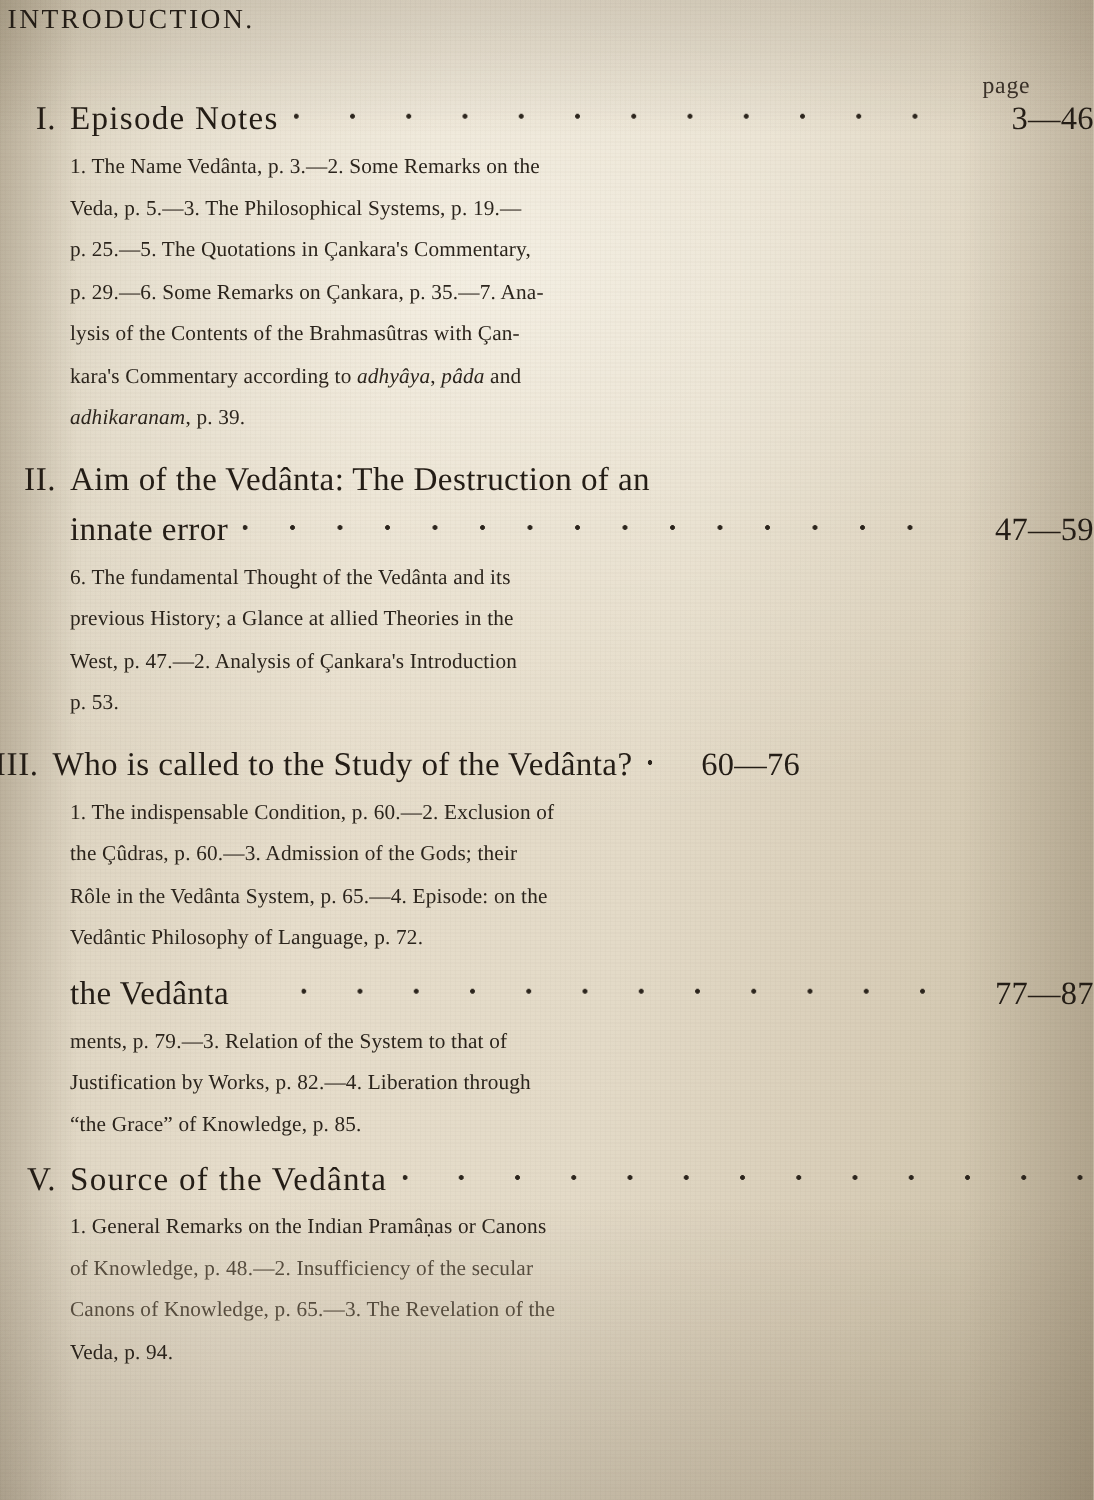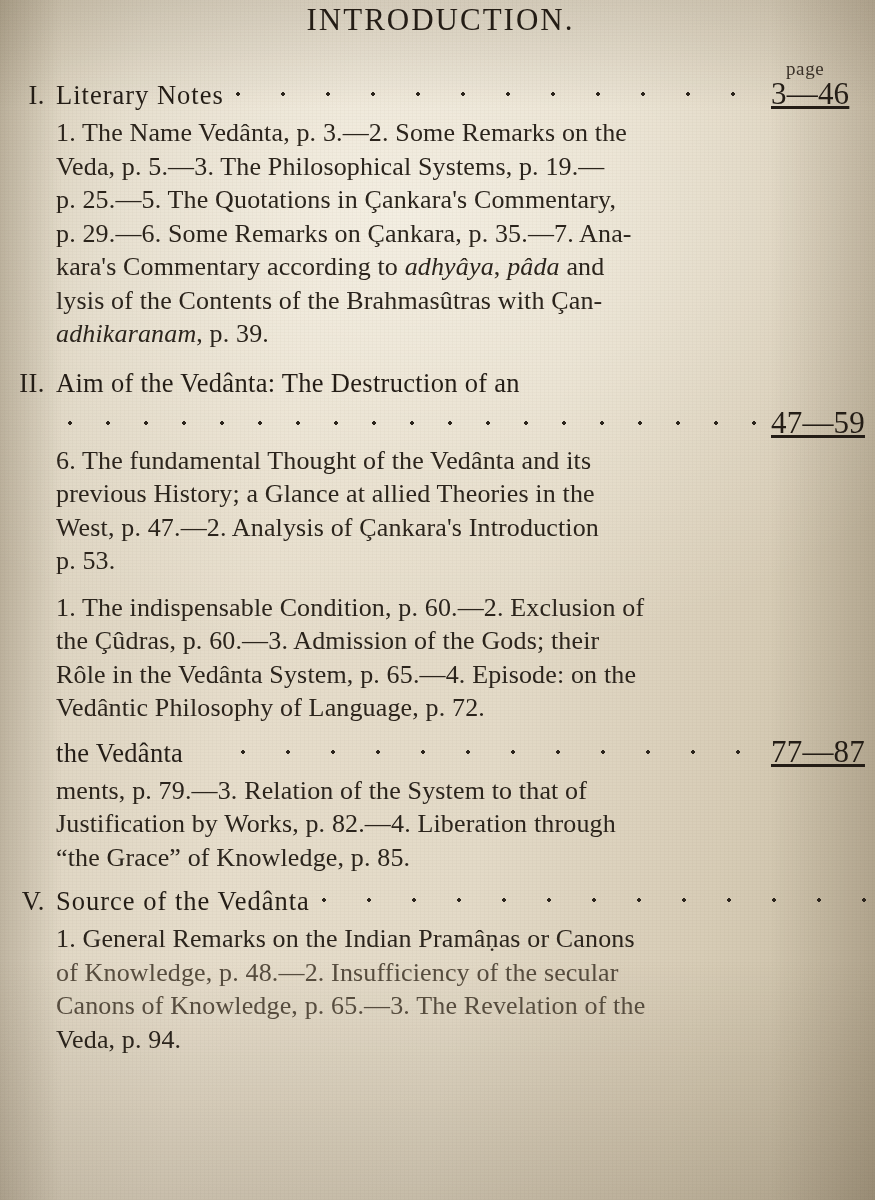--- a/index.html
+++ b/index.html
@@ -47,22 +47,21 @@
     position: absolute;
     inset: 0;
     z-index: 3;
   }
 
   .doc-title {
     position: absolute;
     top: 2px;
     left: 0;
     right: 0;
-    text-align: center;
-    font-size: 31px;
+    font-size: 22px;
     letter-spacing: 2.0px;
     font-weight: 400;
     color: #241d16;
     text-indent: 6px;
   }
 
   .page-col-label {
     position: absolute;
     top: 58px;
     left: 786px;
@@ -118,35 +117,34 @@
     bottom: 0.30em;
     height: 4px;
     background-image: radial-gradient(circle at 2px 2px, #2c251d 1.7px, rgba(0,0,0,0) 2.1px);
     background-size: 45px 4px;
     background-repeat: repeat-x;
   }
   .leader.tight::after { background-size: 38px 4px; }
 
   .pages {
     flex: 0 0 auto;
-    font-size: 31px;
+    font-size: 26px;
     letter-spacing: 0.2px;
     color: #241d16;
     width: 112px;
-    text-align: left;
+    text-align: right;
     padding-left: 8px;
     box-sizing: border-box;
-    text-decoration: underline;
   }
 
   
   .body {
     margin: 0;
     padding: 1px 0 0 0;
-    font-size: 26px;
+    font-size: 17px;
     line-height: 33.5px;
     color: #2b241c;
     width: 694px;
     margin-left: 56px;
     text-align: justify;
     letter-spacing: 0.15px;
   }
   .body .ln {
     display: block;
     white-space: nowrap;
@@ -170,76 +168,83 @@
 
     <div class="doc-title">INTRODUCTION.</div>
 
     <div class="page-col-label">page</div>
 
     <div class="toc">
 
       <div class="entry">
         <div class="head-line">
           <span class="num">I.</span>
-          <span class="head-text spaced">Literary Notes</span>
+          <span class="head-text spaced">Episode Notes</span>
           <span class="leader"></span>
           <span class="pages">3—46</span>
         </div>
         <div class="body">
           <span class="ln just">
               <span>1. The Name Vedânta, p. 3.—2. Some Remarks on the</span>
             </span>
           <span class="ln just">
               <span>Veda, p. 5.—3. The Philosophical Systems, p. 19.—</span>
             </span>
           <span class="ln just">
               <span>p. 25.—5. The Quotations in Çankara's Commentary,</span>
             </span>
           <span class="ln just">
               <span>p. 29.—6. Some Remarks on Çankara, p. 35.—7. Ana-</span>
             </span>
           <span class="ln just">
+              <span>lysis of the Contents of the Brahmasûtras with Çan-</span>
+            </span>
+          <span class="ln just">
               <span>kara's Commentary according to <i>adhyâya</i>, <i>pâda</i> and</span>
-            </span>
-          <span class="ln just">
-              <span>lysis of the Contents of the Brahmasûtras with Çan-</span>
             </span>
           <span class="ln"><i>adhikaranam</i>, p. 39.</span>
         </div>
       </div>
 
       <div class="gap-md"></div>
 
       <div class="entry">
         <div class="head-line">
           <span class="num">II.</span>
           <span class="head-text">Aim of the Vedânta: The Destruction of an</span>
         </div>
         <div class="head-line">
           <span class="num"></span>
+          <span class="head-text">innate error</span>
           <span class="leader tight"></span>
           <span class="pages">47—59</span>
         </div>
         <div class="body">
           <span class="ln just">
               <span>6. The fundamental Thought of the Vedânta and its</span>
             </span>
           <span class="ln just">
               <span>previous History; a Glance at allied Theories in the</span>
             </span>
           <span class="ln just">
               <span>West, p. 47.—2. Analysis of Çankara's Introduction</span>
             </span>
           <span class="ln">p. 53.</span>
         </div>
       </div>
 
       <div class="gap-md"></div>
 
       <div class="entry">
+        <div class="head-line">
+          <span class="num clip-left">III.</span>
+          <span class="head-text">Who is called to the Study of the Vedânta?</span>
+          <span class="leader" style="max-width:4px"></span>
+          <span class="pages">60—76</span>
+        </div>
         <div class="body">
           <span class="ln just">
               <span>1. The indispensable Condition, p. 60.—2. Exclusion of</span>
             </span>
           <span class="ln just">
               <span>the Çûdras, p. 60.—3. Admission of the Gods; their</span>
             </span>
           <span class="ln just">
               <span>Rôle in the Vedânta System, p. 65.—4. Episode: on the</span>
             </span>

